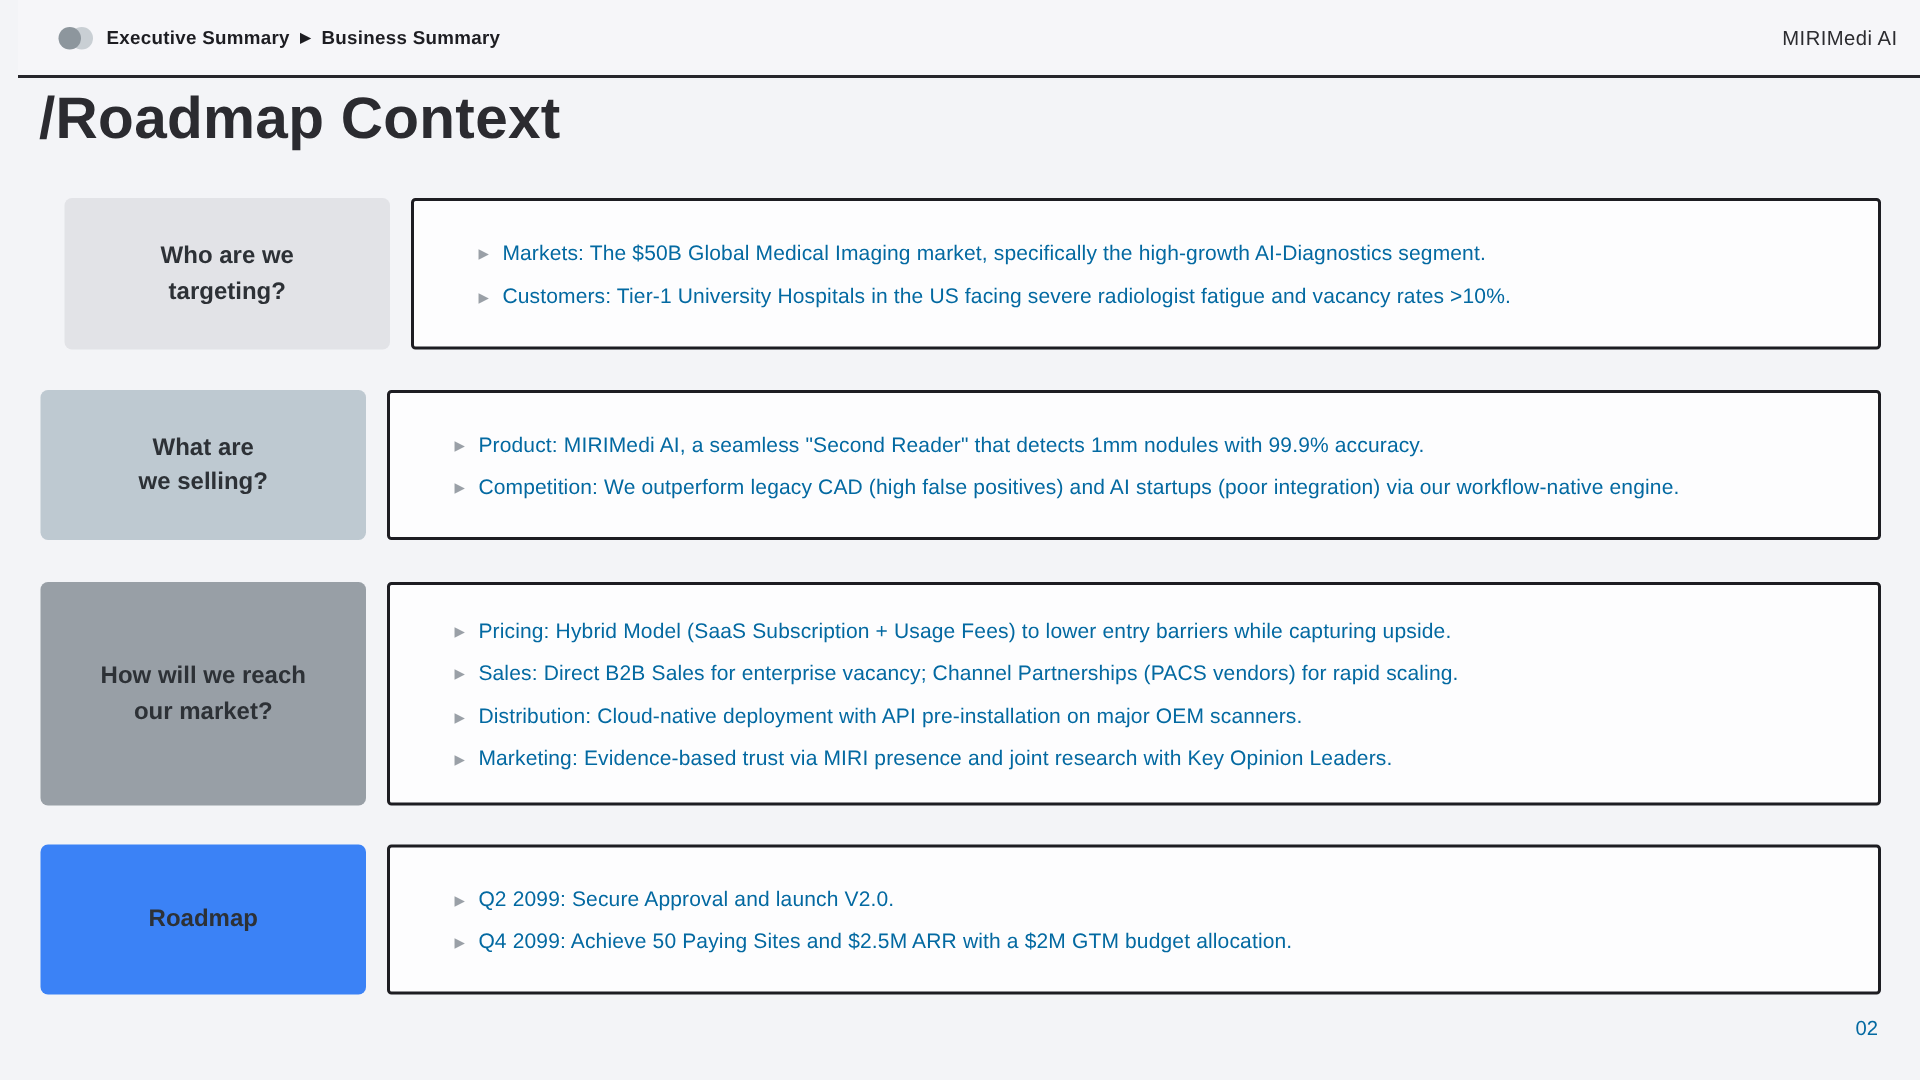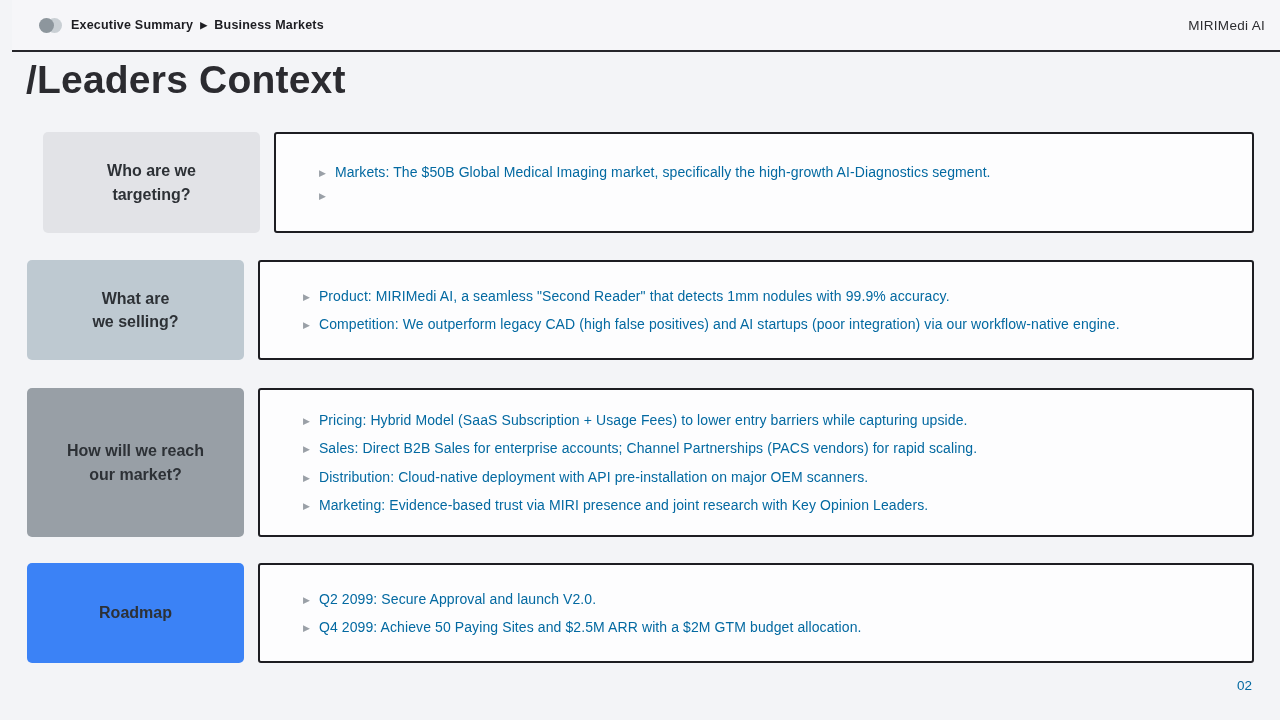--- a/index.html
+++ b/index.html
@@ -78,38 +78,39 @@
 
 <div class="header">
   <div class="header-left">
     <span class="logo">
       <span class="c2"></span>
       <span class="c1"></span>
     </span>
     <span class="breadcrumb">
       <span>Executive Summary</span>
       <span class="crumb-sep">▶</span>
-      <span>Business Markets</span>
+      <span>Business Summary</span>
     </span>
   </div>
   <span class="brand">MIRIMedi AI</span>
 </div>
 
-<h1 class="page-title">/Leaders Context</h1>
+<h1 class="page-title">/Roadmap Context</h1>
 
 <div class="row row-1">
   <div class="label-box" style="background-color: rgb(226, 227, 231);">Who are we
 targeting?</div>
   <ul class="content-box">
     <li class="bullet-line">
       <span class="bullet-tri">▶</span>
       <span class="bullet-text">Markets: The $50B Global Medical Imaging market, specifically the high-growth AI-Diagnostics segment.</span>
     </li>
     <li class="bullet-line">
       <span class="bullet-tri">▶</span>
+      <span class="bullet-text">Customers: Tier-1 University Hospitals in the US facing severe radiologist fatigue and vacancy rates &gt;10%.</span>
     </li>
   </ul>
 </div>
 
 <div class="row row-2">
   <div class="label-box" style="background-color: rgb(190, 201, 209);">What are
 we selling?</div>
   <ul class="content-box">
     <li class="bullet-line">
       <span class="bullet-tri">▶</span>
@@ -125,21 +126,21 @@
 <div class="row row-3">
   <div class="label-box" style="background-color: rgb(152, 159, 166);">How will we reach
 our market?</div>
   <ul class="content-box">
     <li class="bullet-line">
       <span class="bullet-tri">▶</span>
       <span class="bullet-text">Pricing: Hybrid Model (SaaS Subscription + Usage Fees) to lower entry barriers while capturing upside.</span>
     </li>
     <li class="bullet-line">
       <span class="bullet-tri">▶</span>
-      <span class="bullet-text">Sales: Direct B2B Sales for enterprise accounts; Channel Partnerships (PACS vendors) for rapid scaling.</span>
+      <span class="bullet-text">Sales: Direct B2B Sales for enterprise vacancy; Channel Partnerships (PACS vendors) for rapid scaling.</span>
     </li>
     <li class="bullet-line">
       <span class="bullet-tri">▶</span>
       <span class="bullet-text">Distribution: Cloud-native deployment with API pre-installation on major OEM scanners.</span>
     </li>
     <li class="bullet-line">
       <span class="bullet-tri">▶</span>
       <span class="bullet-text">Marketing: Evidence-based trust via MIRI presence and joint research with Key Opinion Leaders.</span>
     </li>
   </ul>

